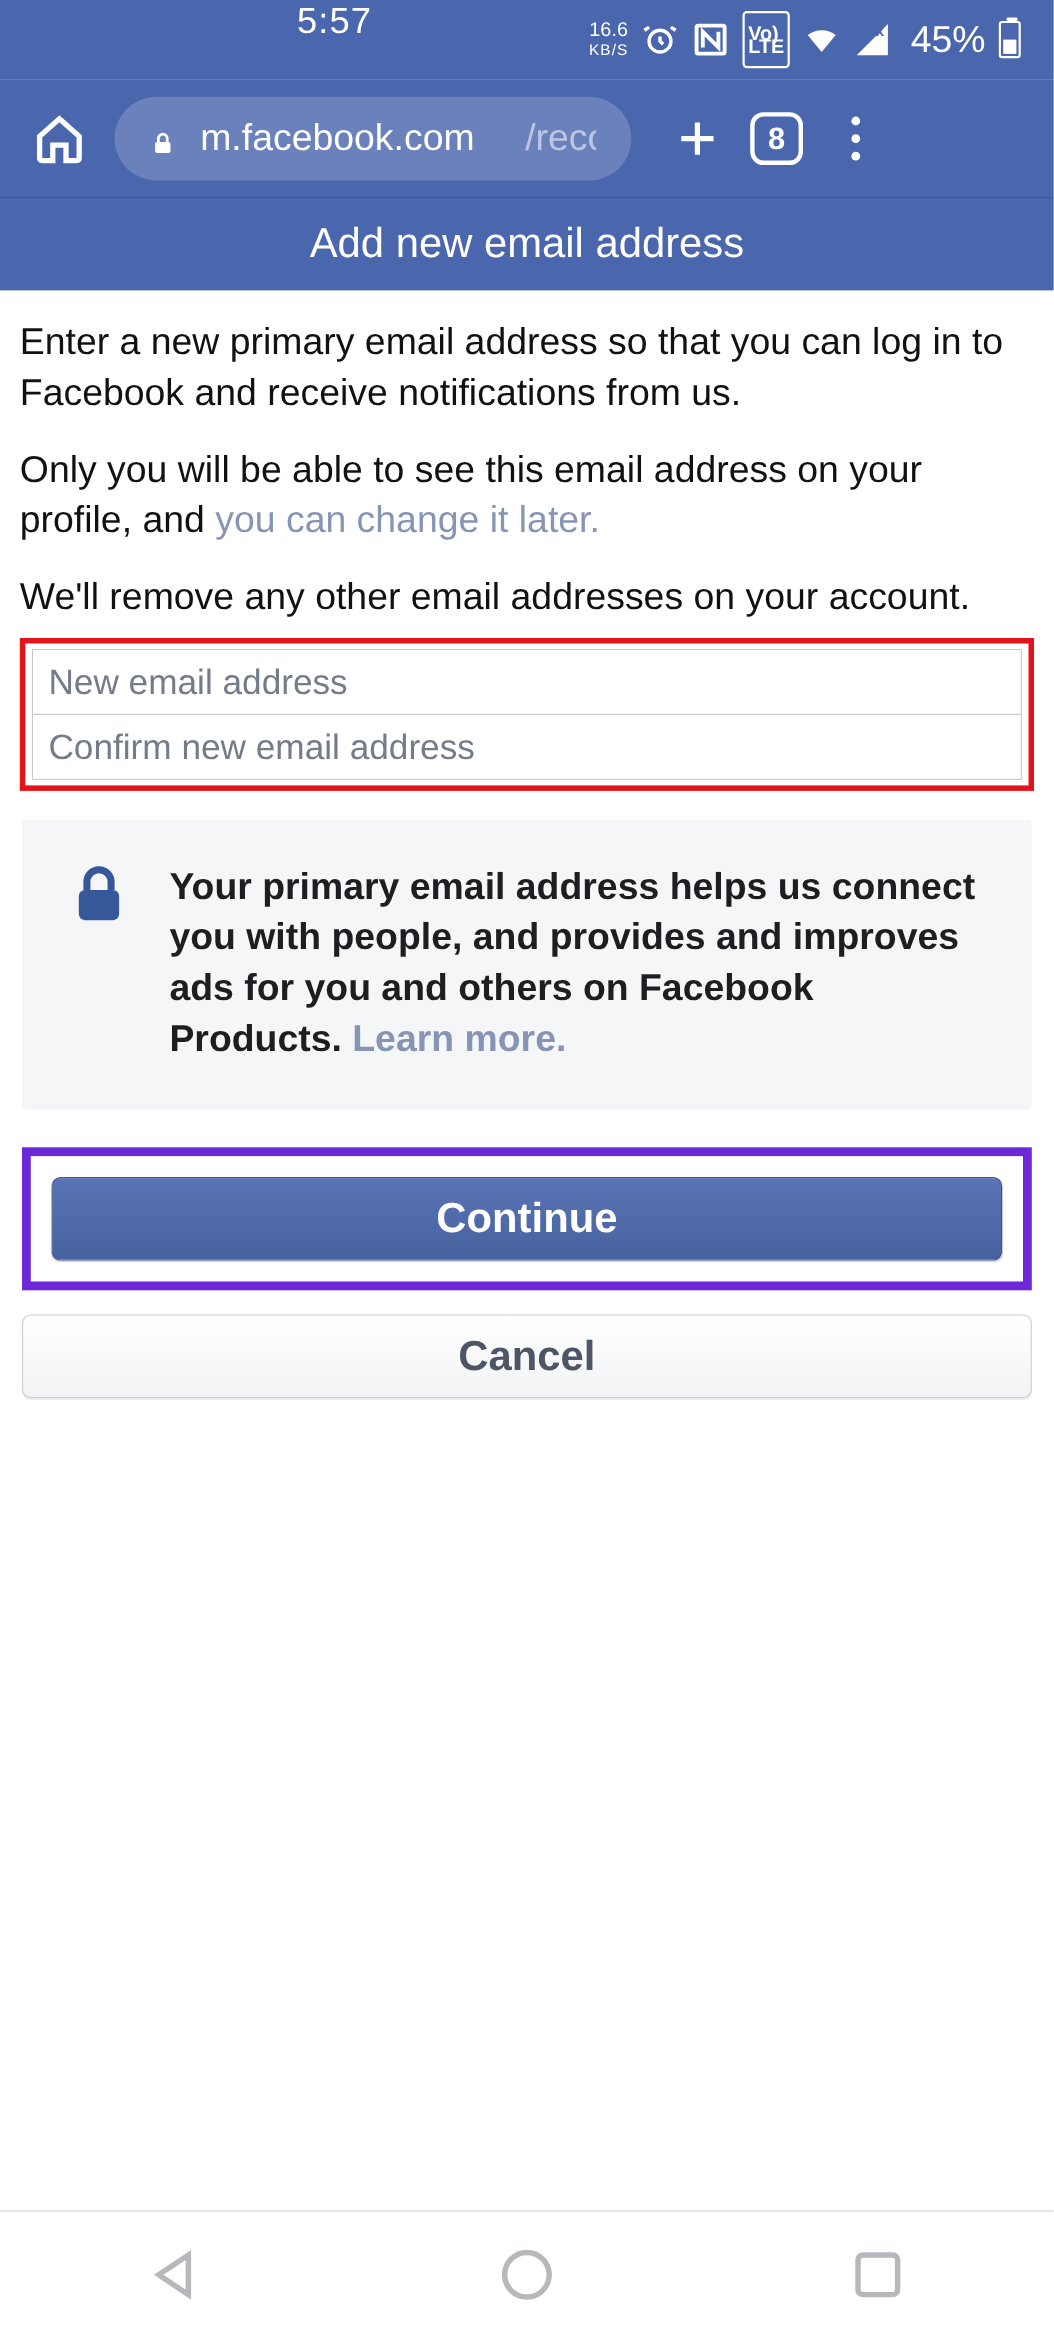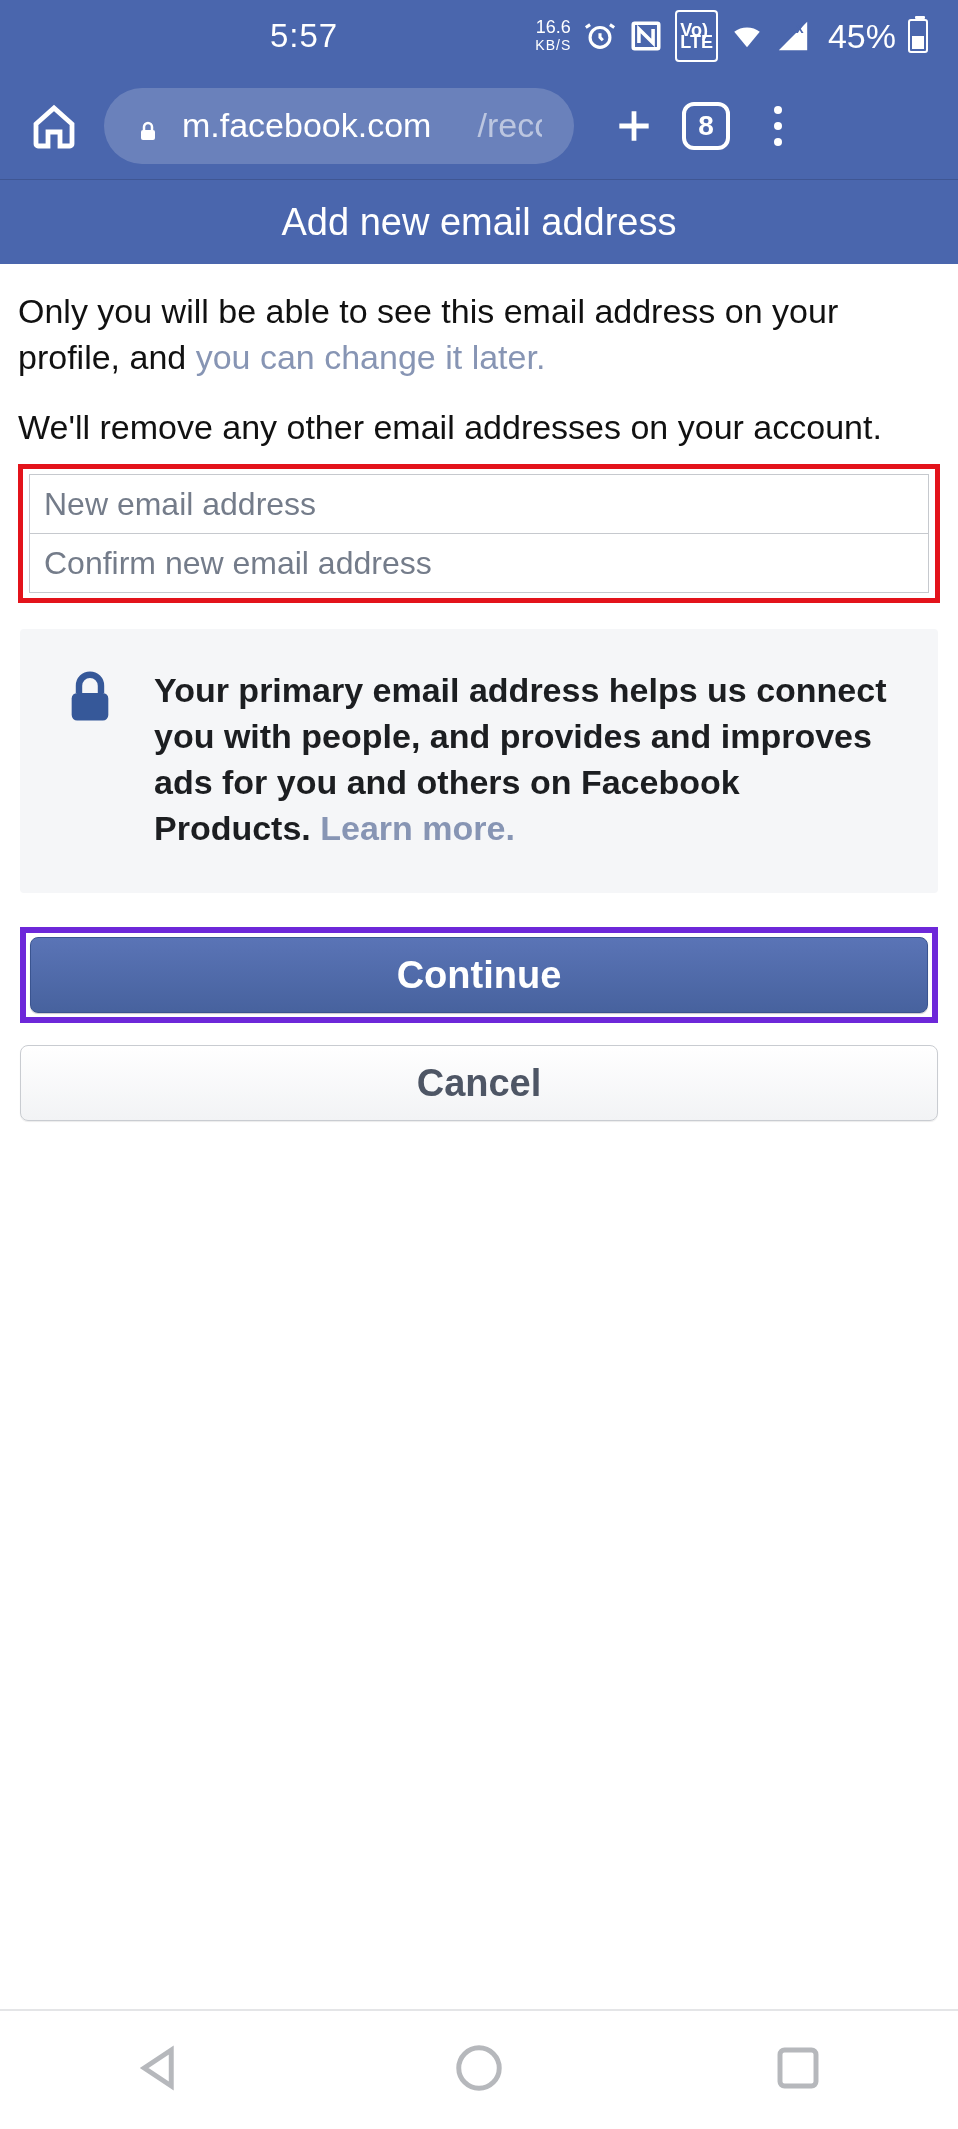--- a/index.html
+++ b/index.html
@@ -1,20 +1,20 @@
 <!DOCTYPE html>
 <html><head>
 <meta charset="utf-8">
 <style>
   * { margin:0; padding:0; box-sizing:border-box; }
   html,body { width:958px; height:2129px; font-family:-apple-system,BlinkMacSystemFont,"Segoe UI",Helvetica,Arial,sans-serif; background:#fff; }
   :root { --fb-blue:#4a66ad; --fb-blue-dark:#3c5898; --text-gray:#747c8a; --link-gray:#8795b4; --info-bg:#f5f6f8; --input-border:#c6c9ce; }
 
   
-  .status-bar { background:var(--fb-blue); height:72px; display:flex; align-items:center; color:#fff; font-size:33px; padding:0 30px; }
+  .status-bar { background:var(--fb-blue); height:72px; display:flex; color:#fff; font-size:33px; padding:0 30px; }
   .status-time { margin-left:240px; font-weight:400; letter-spacing:1px; }
   .status-right { margin-left:auto; display:flex; align-items:center; gap:12px; }
   .kbs { font-size:18px; line-height:18px; text-align:center; }
   .kbs small { font-size:14px; display:block; letter-spacing:1px; }
   .status-ico { width:34px; height:34px; display:flex; align-items:center; justify-content:center; }
   .volte { border:2px solid #fff; border-radius:4px; font-size:18px; padding:12px 3px; font-weight:600; line-height:12px; }
   .battery-txt { font-size:34px; margin-left:6px; }
   .battery-ico { width:20px; height:34px; border:2px solid #fff; border-radius:3px; position:relative; }
   .battery-ico::before { content:""; position:absolute; top:-5px; left:5px; width:10px; height:3px; background:#fff; border-radius:1px;}
   .battery-ico::after { content:""; position:absolute; bottom:2px; left:2px; right:2px; height:45%; background:#fff; }
@@ -46,21 +46,21 @@
   .field + .field { border-top:1px solid var(--input-border); margin-top:-1px;}
   input.inp { width:100%; height:100%; border:none; outline:none; font-size:32px; color:#111; background:transparent; }
   input.inp::placeholder { color:var(--text-gray); }
 
   .info-box { background:var(--info-bg); border-radius:4px; padding:38px 48px 42px 48px; display:flex; gap:42px; margin:0 2px;font-weight:bold; }
   .info-lock { width:44px; height:52px; flex-shrink:0; margin-top:4px; }
   .info-text { font-size:34px; line-height:46px; color:#1c1e21; }
   .info-text .learn { color:var(--link-gray); }
 
   .btn-row { padding:0 2px; margin-top:34px; }
-  .red-btn-wrap { border:6px solid #6d28d9; padding:4px; }
+  .red-btn-wrap { border:8px solid #6d28d9; padding:19px; }
   .btn { width:100%; height:76px; border-radius:8px; font-size:38px; font-weight:600; display:flex; align-items:center; justify-content:center; cursor:pointer; }
   .btn-primary { background:linear-gradient(#5a74b6,#47629e); color:#fff; border:1px solid #3a5490; box-shadow:0 1px 1px rgba(0,0,0,0.2);}
   .btn-secondary { background:linear-gradient(#ffffff,#f2f3f5); color:#4e5665; border:1px solid #c9ccd1; margin-top:22px; box-shadow:0 1px 1px rgba(0,0,0,0.08);}
 
   
   .sys-nav { position:absolute; left:0; right:0; bottom:0; height:120px; border-top:2px solid #e4e5e7; display:flex; align-items:center; justify-content:space-around; color:#9fa2a7; background:#fff;}
   .sys-nav svg { width:54px; height:54px; }
 
   .page { position:relative; width:958px; height:2129px; overflow:hidden; }
 </style>
@@ -135,20 +135,21 @@
         <span></span>
         <span></span>
     </div>
   </div>
 
   <div class="page-header">
     <span>Add new email address</span>
   </div>
 
   <div class="content">
+    <p class="para">Enter a new primary email address so that you can log in to Facebook and receive notifications from us.</p>
     <p class="para">
       <span>Only you will be able to see this email address on your profile, and </span><span class="graylink">you can change it later.</span>
     </p>
     <p class="para" style="margin-bottom:14px">We'll remove any other email addresses on your account.</p>
 
     <div class="red-box">
       <div class="field">
         <input class="inp" type="text" placeholder="New email address" style="">
       </div>
       <div class="field">

